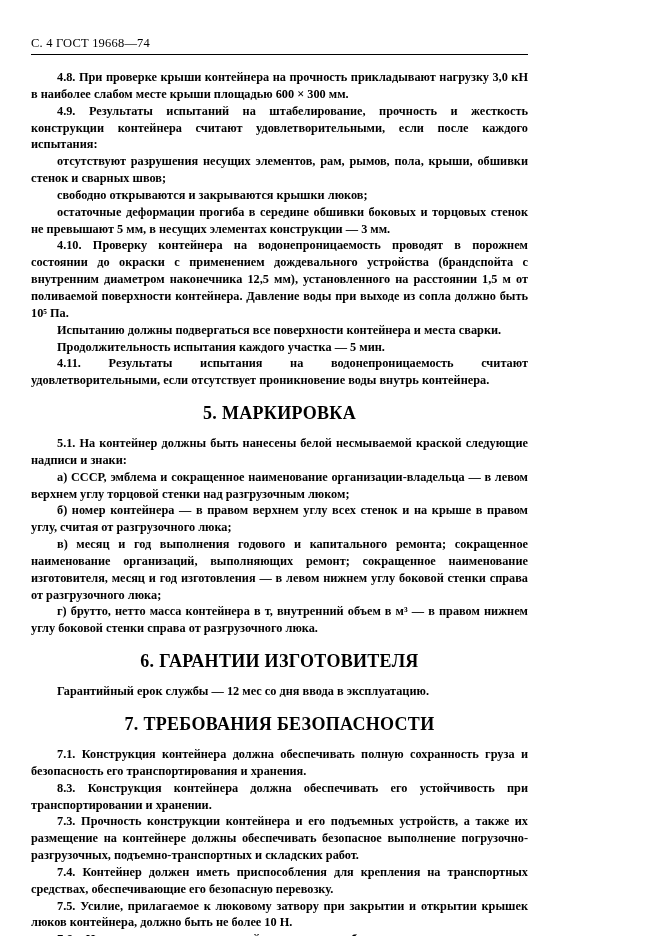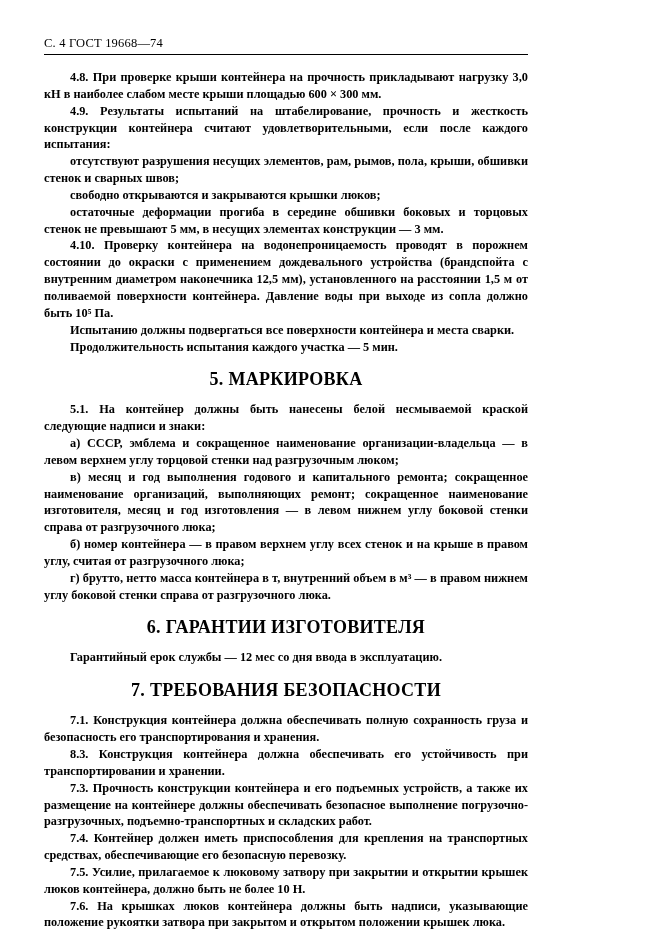--- a/index.html
+++ b/index.html
@@ -13,21 +13,21 @@
     font-family: "Liberation Serif", serif;
     color: #000000;
     position: relative;
     overflow: hidden;
   }
   .page {
     position: relative;
     width: 572px;
     height: 936px;
     box-sizing: border-box;
-    padding: 36px 44px 20px 44px;
+    padding: 36px 44px 20px 31px;
   }
   .header {
     font-size: 12.5px;
     font-family: "Liberation Serif", serif;
     letter-spacing: 0.2px;
     margin-bottom: 2px;
     white-space: nowrap;
   }
   .rule {
     border: none;
@@ -65,29 +65,30 @@
 
   <div>
     <p class="ind">4.8. При проверке крыши контейнера на прочность прикладывают нагрузку 3,0 кН в наиболее слабом месте крыши площадью 600 × 300 мм.</p>
     <p class="ind">4.9. Результаты испытаний на штабелирование, прочность и жесткость конструкции контейнера считают удовлетворительными, если после каждого испытания:</p>
     <p class="ind">отсутствуют разрушения несущих элементов, рам, рымов, пола, крыши, обшивки стенок и сварных швов;</p>
     <p class="ind">свободно открываются и закрываются крышки люков;</p>
     <p class="ind">остаточные деформации прогиба в середине обшивки боковых и торцовых стенок не превышают 5 мм, в несущих элементах конструкции — 3 мм.</p>
     <p class="ind">4.10. Проверку контейнера на водонепроницаемость проводят в порожнем состоянии до окраски с применением дождевального устройства (брандспойта с внутренним диаметром наконечника 12,5 мм), установленного на расстоянии 1,5 м от поливаемой поверхности контейнера. Давление воды при выходе из сопла должно быть 10⁵ Па.</p>
     <p class="ind">Испытанию должны подвергаться все поверхности контейнера и места сварки.</p>
     <p class="ind">Продолжительность испытания каждого участка — 5 мин.</p>
+    <p class="ind">4.11. Результаты испытания на водонепроницаемость считают удовлетворительными, если отсутствует проникновение воды внутрь контейнера.</p>
   </div>
 
   <h2 class="section">5. МАРКИРОВКА</h2>
 
   <div>
     <p class="ind">5.1. На контейнер должны быть нанесены белой несмываемой краской следующие надписи и знаки:</p>
     <p class="ind">а) СССР, эмблема и сокращенное наименование организации-владельца — в левом верхнем углу торцовой стенки над разгрузочным люком;</p>
+    <p class="ind">б) номер контейнера — в правом верхнем углу всех стенок и на крыше в правом углу, считая от разгрузочного люка;</p>
     <p class="ind">в) месяц и год выполнения годового и капитального ремонта; сокращенное наименование организаций, выполняющих ремонт; сокращенное наименование изготовителя, месяц и год изготовления — в левом нижнем углу боковой стенки справа от разгрузочного люка;</p>
-    <p class="ind">б) номер контейнера — в правом верхнем углу всех стенок и на крыше в правом углу, считая от разгрузочного люка;</p>
     <p class="ind">г) брутто, нетто  масса контейнера в т, внутренний объем в м³ — в правом нижнем углу боковой стенки справа от разгрузочного люка.</p>
   </div>
 
   <h2 class="section">6. ГАРАНТИИ ИЗГОТОВИТЕЛЯ</h2>
 
   <div>
     <p class="ind">Гарантийный ерок службы — 12 мес со дня ввода в эксплуатацию.</p>
   </div>
 
   <h2 class="section">7. ТРЕБОВАНИЯ БЕЗОПАСНОСТИ</h2>

